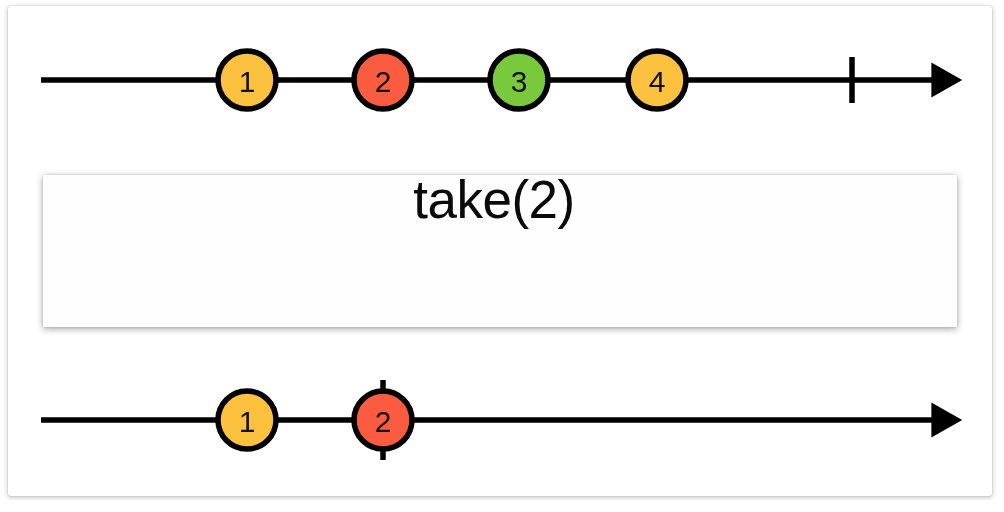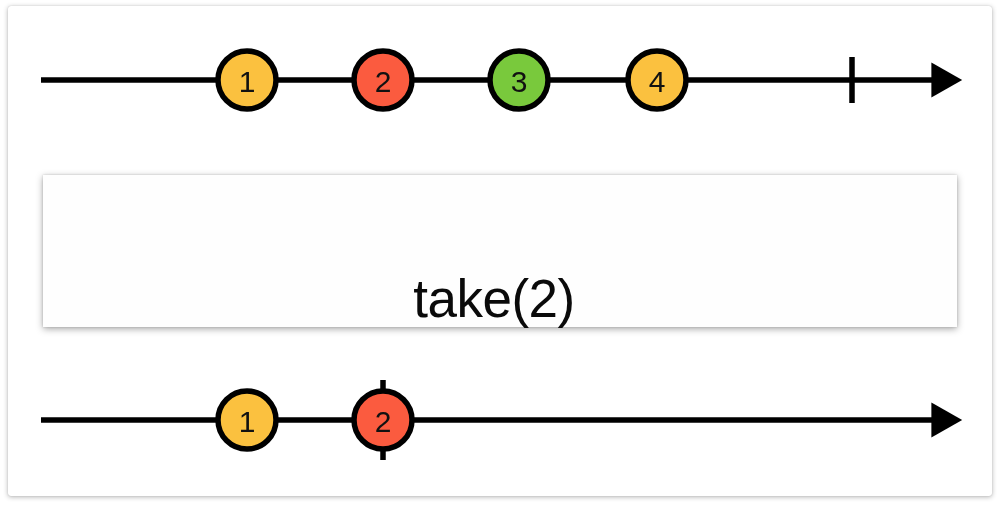--- a/index.html
+++ b/index.html
@@ -44,21 +44,21 @@
   
   #operator-box {
     position: absolute;
     left: 43px;
     top: 175px;
     width: 914px;
     height: 152px;
     background: #fefefe;
     box-shadow: 0 2px 7px rgba(0,0,0,0.34), 0 0 2px rgba(0,0,0,0.16);
     display: flex;
-    align-items: flex-end;
+    align-items: flex-start;
     justify-content: center;
   }
   #operator-label {
     font-family: "Liberation Sans", "DejaVu Sans", sans-serif;
     font-size: 53px;
     font-weight: 400;
     color: #0a0a0a;
     letter-spacing: -0.5px;
     line-height: 1;
     transform: translate(-6px, -2px);

